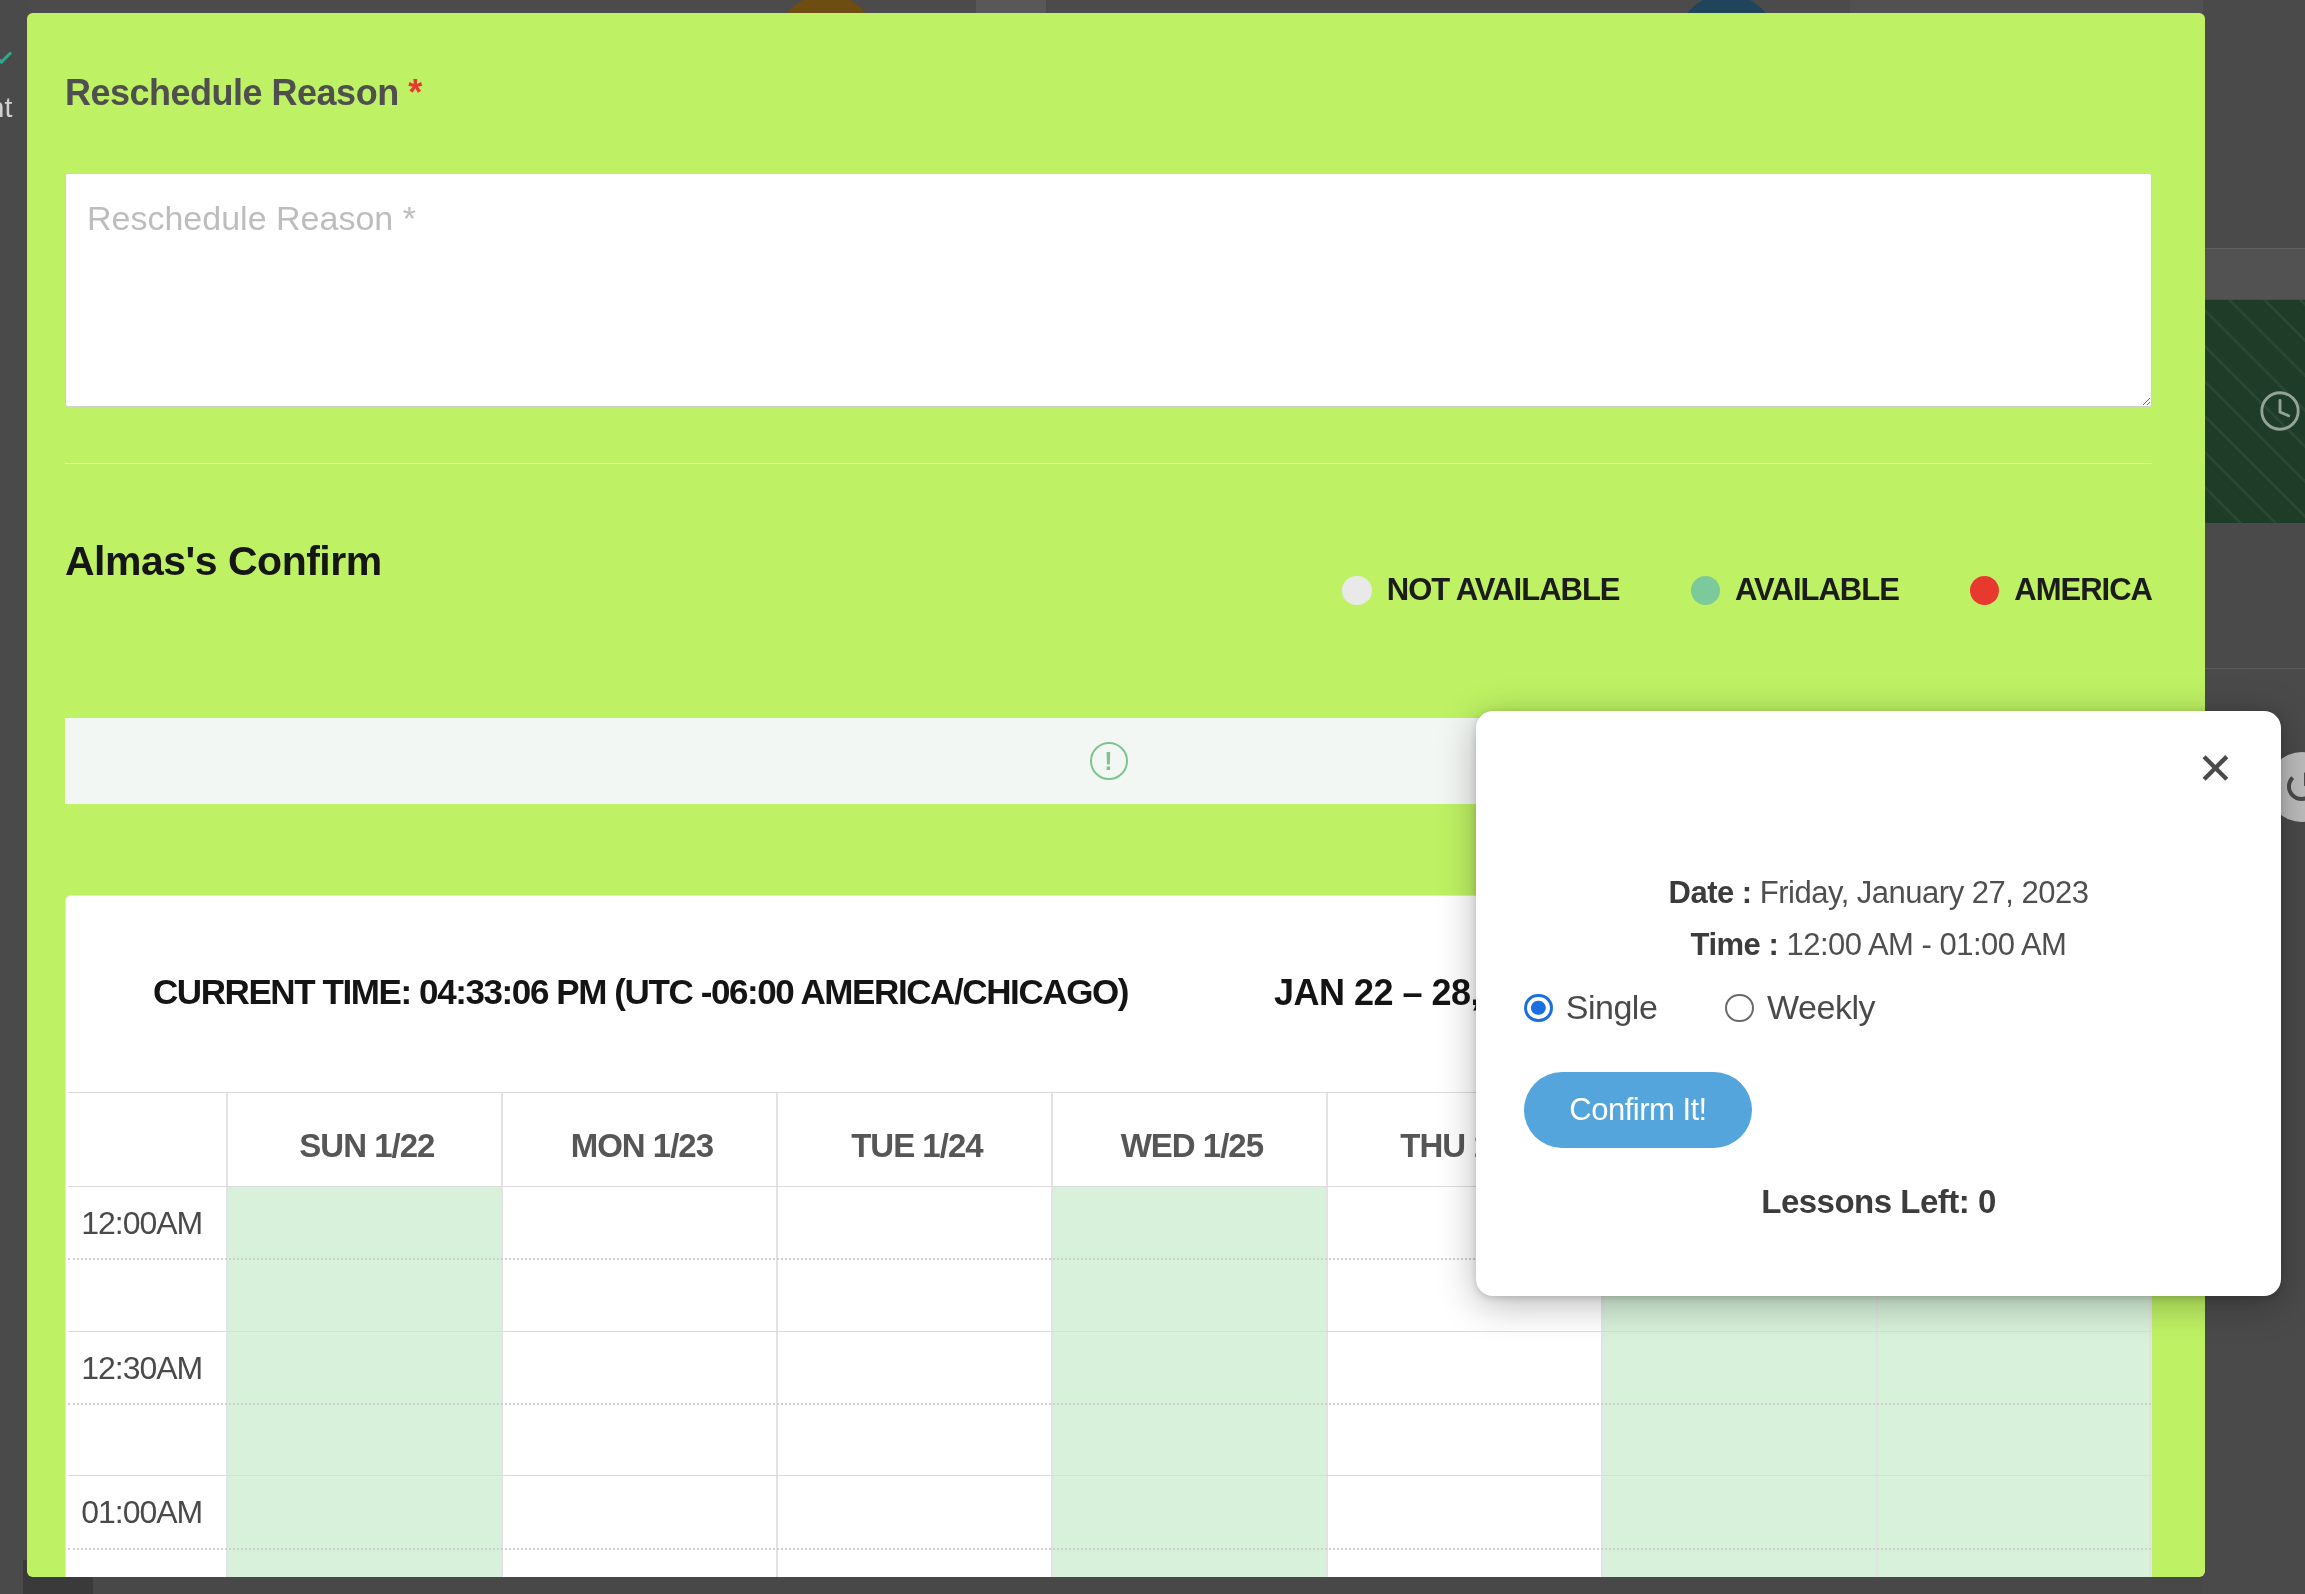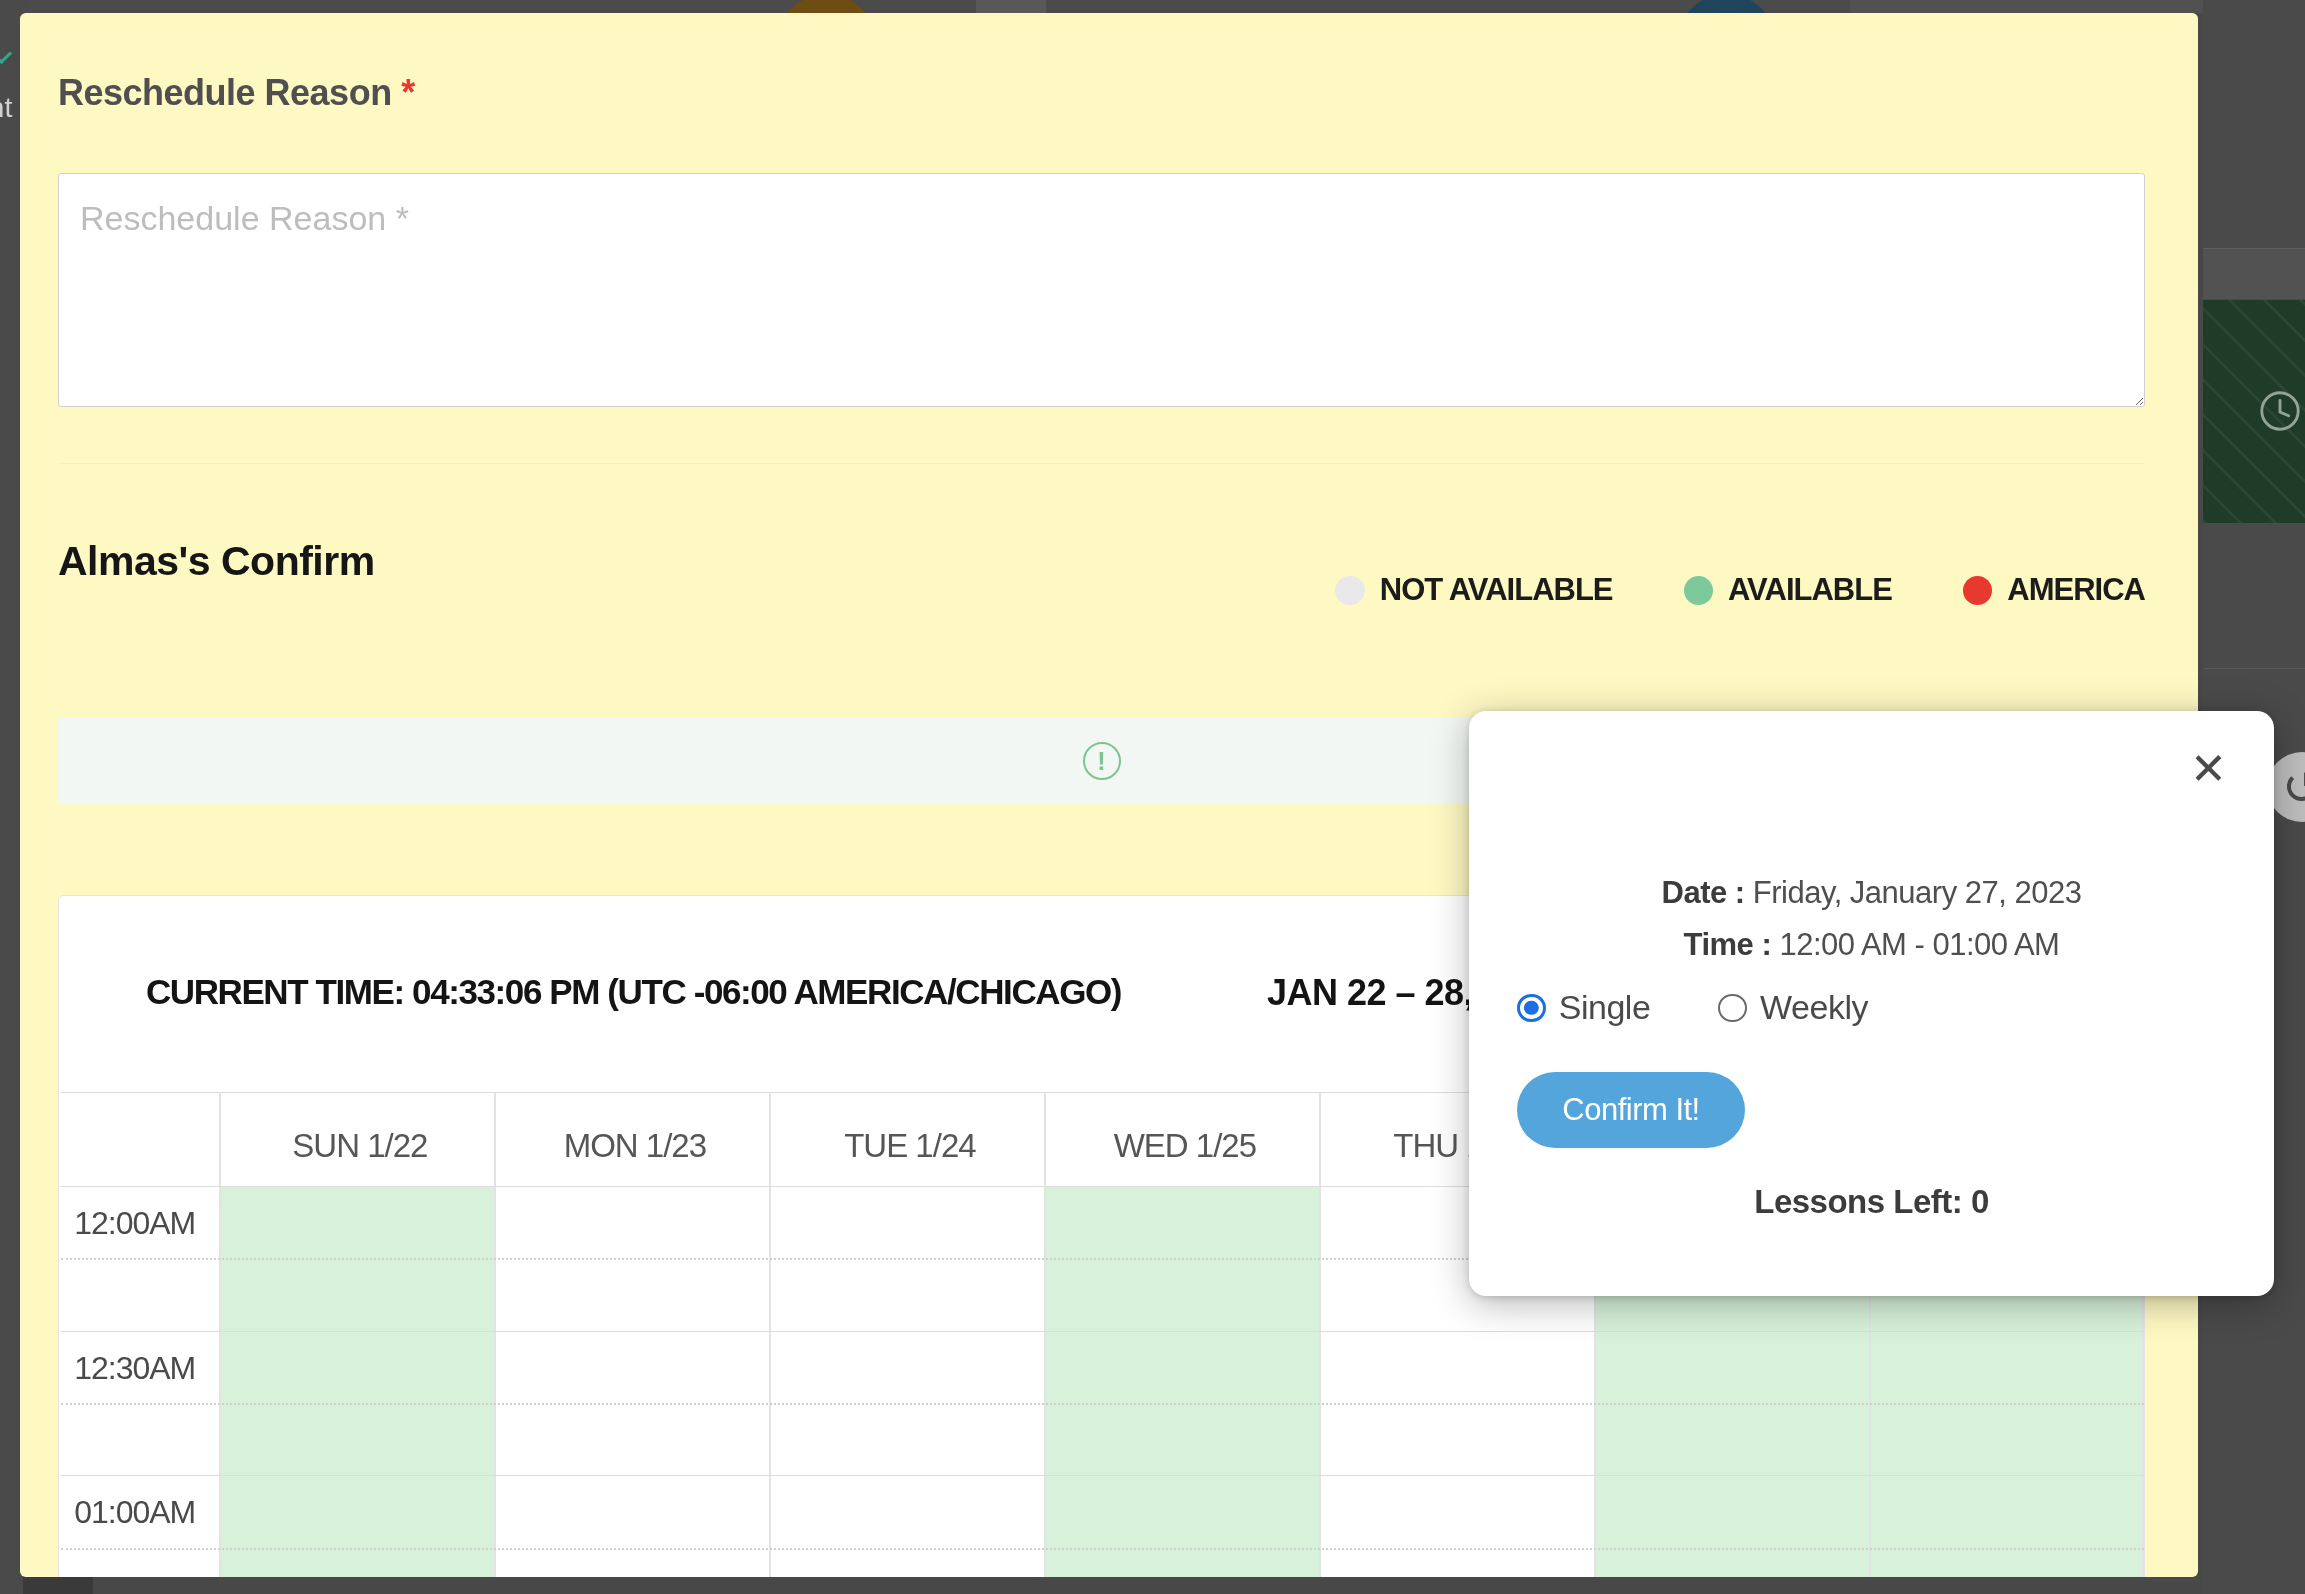--- a/index.html
+++ b/index.html
@@ -18,21 +18,21 @@
   #right-band { left:2203px; top:0; width:103px; height:1594px; background:#4a4a4a; overflow:hidden; z-index:3; }
   #band-subhead { position:absolute; left:0; top:248px; width:103px; height:51px; background:#525252; border-top:1px solid #5e5e5e; }
   #green-block { position:absolute; left:0; top:300px; width:103px; height:223px; background:#1e3c27;
     background-image:repeating-linear-gradient(45deg, rgba(255,255,255,0.06) 0 2.9px, rgba(255,255,255,0) 2.9px 25px); }
   #band-line { position:absolute; left:0; top:668px; width:103px; height:0; border-top:1px solid #5a5a5a; }
   #rotate-btn { position:absolute; left:64px; top:752px; width:70px; height:70px; border-radius:50%; background:#bdbdbd;
     color:#4a4a4a; font-size:48px; display:flex; align-items:center; justify-content:center; }
   #bottom-corner { left:23px; top:1560px; width:70px; height:34px; background:#3a3a3a; z-index:4; }
 
   
-  #modal { left:20px; top:13.3px; width:2178px; height:1564px; background:#fef9c3; border-radius:5.7px; z-index:10; }
+  #modal { left:27px; top:13.3px; width:2178px; height:1564px; background:#bef264; border-radius:5.7px; z-index:10; }
   #modal-clip { position:absolute; left:0; top:0; width:100%; height:100%; overflow:hidden; border-radius:5.7px; }
 
   #reason-title { left:38px; top:59px; font-size:36px; font-weight:700; color:#4f4f4f; letter-spacing:-0.5px; }
   #reason-title .req { color:#e8392e; margin-left:9.5px; }
   #reason-textarea { left:38px; top:160px; width:2087px; height:234px; border:1.9px solid #cfcfcf; border-radius:2.9px;
     padding:25px 21px; font-family:"Liberation Sans",sans-serif; font-size:34px; color:#444; resize:both; outline:none; }
   #reason-textarea::placeholder { color:#bdbdbd; }
   #divider { left:38px; top:450px; width:2087px; height:0; border-top:1.9px solid #ececec; }
 
   #cal-title { left:38px; top:525px; font-size:41px; font-weight:700; color:#161616; letter-spacing:-0.5px; }
@@ -44,21 +44,21 @@
   #banner { left:38px; top:705px; width:2087px; height:86px; background:#f3f7f4; display:flex; align-items:center; justify-content:center; gap:23px; }
   #banner-icon { width:38px; height:38px; border-radius:50%; border:2.9px solid #7cc48f; color:#7cc48f; font-size:25px; font-weight:700;
     display:flex; align-items:center; justify-content:center; }
   #banner-text { font-size:34px; color:#7cc48f; letter-spacing:-0.5px; }
 
   #cal-box { left:38px; top:882px; width:2087px; height:799px; border:1.9px solid #e4e4e4; border-radius:5.7px; background:#fff; }
   #cal-inner { position:absolute; left:1.9px; top:1.9px; width:2083px; height:795px; }
   #current-time { position:absolute; left:53px; top:74px; font-size:35px; font-weight:700; color:#141414; letter-spacing:-1.4px; white-space:nowrap;margin-left:32px; }
   #week-range { position:absolute; left:1206px; top:74px; font-size:36px; font-weight:700; color:#141414; letter-spacing:-0.5px; white-space:nowrap; }
   .day-h { position:absolute; top:194px; height:108px; display:flex; align-items:center; justify-content:center;
-    font-size:33px; font-weight:400; color:#565656; letter-spacing:-1px;padding-left:7px; }
+    font-size:33px; font-weight:700; color:#565656; letter-spacing:-1px;padding-left:7px; }
   .day-col { position:absolute; top:288px; height:439px; }
   .day-col.avail { background:#d7f1da; }
   .vline { position:absolute; top:194px; width:1.9px; height:534px; background:#e3e3e3; }
   .hline-solid { position:absolute; left:0; width:2083px; height:0; border-top:1.9px solid #dcdcdc; }
   .hline-dot { position:absolute; left:0; width:2083px; height:0; border-top:2.9px dotted #cfcfcf; }
   .time-label { position:absolute; left:13.3px; font-size:32px; color:#4a4a4a; letter-spacing:-1px; }
 
   
   #popup { position:absolute; left:1449px; top:698px; width:805px; height:585px; background:#fff; border-radius:17px;
     box-shadow:0 7.6px 38px rgba(0,0,0,0.28), 0 1.9px 7.6px rgba(0,0,0,0.15); z-index:50; }

